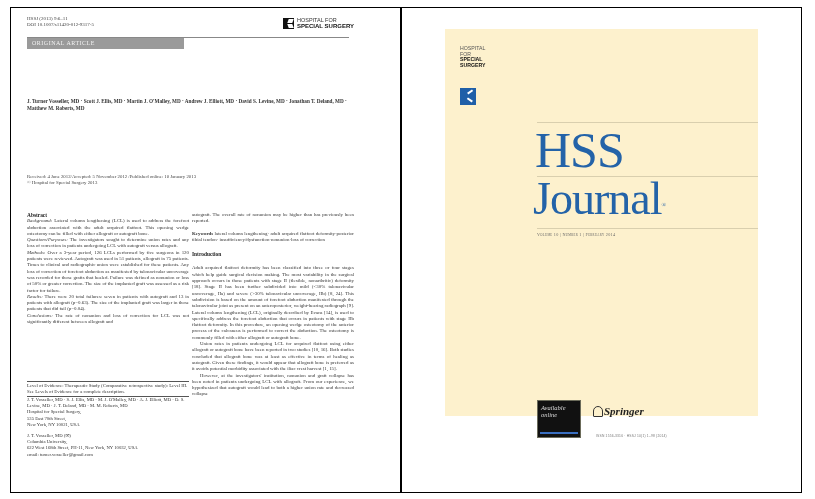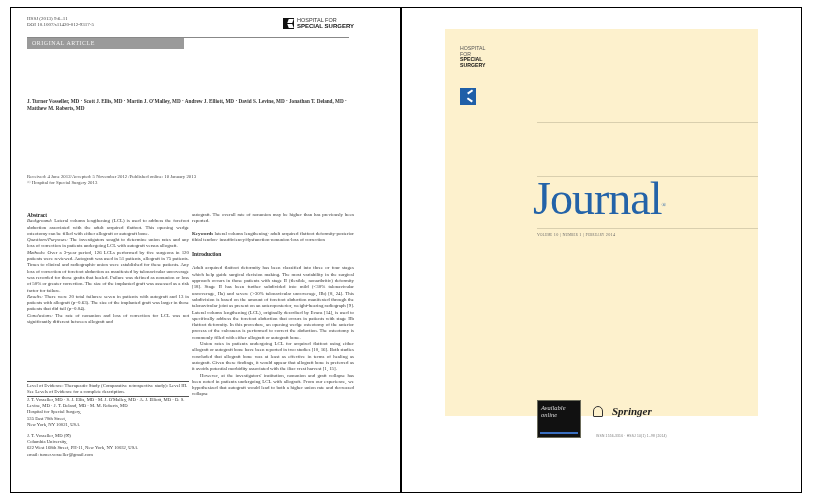--- a/index.html
+++ b/index.html
@@ -45,21 +45,21 @@
   .cv-hss { position: absolute; left: 90px; top: 96px; font-family: "Liberation Serif", serif; font-size: 50px; line-height: 50px; color: #2463a8; letter-spacing: -1px; }
   .cv-rule2 { position: absolute; left: 92px; top: 147px; width: 221px; height: 1px; background: #d9cfae; }
   .cv-journal { position: absolute; left: 88px; top: 146px; font-family: "Liberation Serif", serif; font-size: 46px; line-height: 48px; color: #2463a8; letter-spacing: -1px; }
   .cv-journal sup { font-size: 6px; vertical-align: top; position: relative; top: 6px; }
   .cv-rule3 { position: absolute; left: 92px; top: 199px; width: 221px; height: 1px; background: #d9cfae; }
   .cv-vol { position: absolute; left: 92px; top: 203px; font-size: 4.2px; color: #666; letter-spacing: 0.3px; font-variant: small-caps; }
   .cv-sub { position: absolute; left: 92px; top: 240px; font-family: "Liberation Serif", serif; font-size: 10px; line-height: 13px; color: #555; }
   .cv-online { position: absolute; left: 92px; top: 371px; width: 44px; height: 38px; background: #111; border: 1px solid #6b6b5a; box-sizing: border-box; }
   .cv-online span { position: absolute; left: 3px; top: 4px; font-family: "Liberation Serif", serif; font-style: italic; font-size: 6.5px; line-height: 6.5px; color: #ddd; }
   .cv-online .url { position: absolute; left: 2px; bottom: 3px; width: 38px; height: 2px; background: #3a6fc0; }
-  .cv-springer { position: absolute; left: 148px; top: 376px; display: flex; align-items: center; gap: 9px; font-family: "Liberation Serif", serif; font-style: italic; font-weight: bold; font-size: 11px; color: #222; }
+  .cv-springer { position: absolute; left: 148px; top: 376px; display: flex; align-items: center; gap: 1px; font-family: "Liberation Serif", serif; font-style: italic; font-weight: bold; font-size: 11px; color: #222; }
   .cv-horse { width: 10px; height: 11px; border: 1.2px solid #333; border-radius: 5px 5px 1px 1px; box-sizing: border-box; }
   .cv-issn { position: absolute; left: 148px; top: 394px; font-family: "Liberation Sans", sans-serif; font-size: 3.3px; color: #777; letter-spacing: 0.2px; }
 </style>
 </head>
 <body>
 
 <div class="frame"></div>
 <div class="divider"></div>
 
 <div class="page">
@@ -125,20 +125,21 @@
 <div class="cover">
   <div class="cv-logo">
     <span>HOSPITAL</span><br>
     <span>FOR</span>
     <b>SPECIAL</b>
     <b>SURGERY</b>
   </div>
   <div class="cv-mark"></div>
 
   <div class="cv-rule1"></div>
+  <div class="cv-hss">HSS</div>
   <div class="cv-rule2"></div>
   <div class="cv-journal"><span>Journal</span><sup>®</sup></div>
   <div class="cv-rule3"></div>
   <div class="cv-vol">Volume 10 | Number 1 | February 2014</div>
 
 </div>
 
 <div class="cv-online" style="left:537px; top:400px;">
   <span>Available online</span>
   <div class="url"></div>

